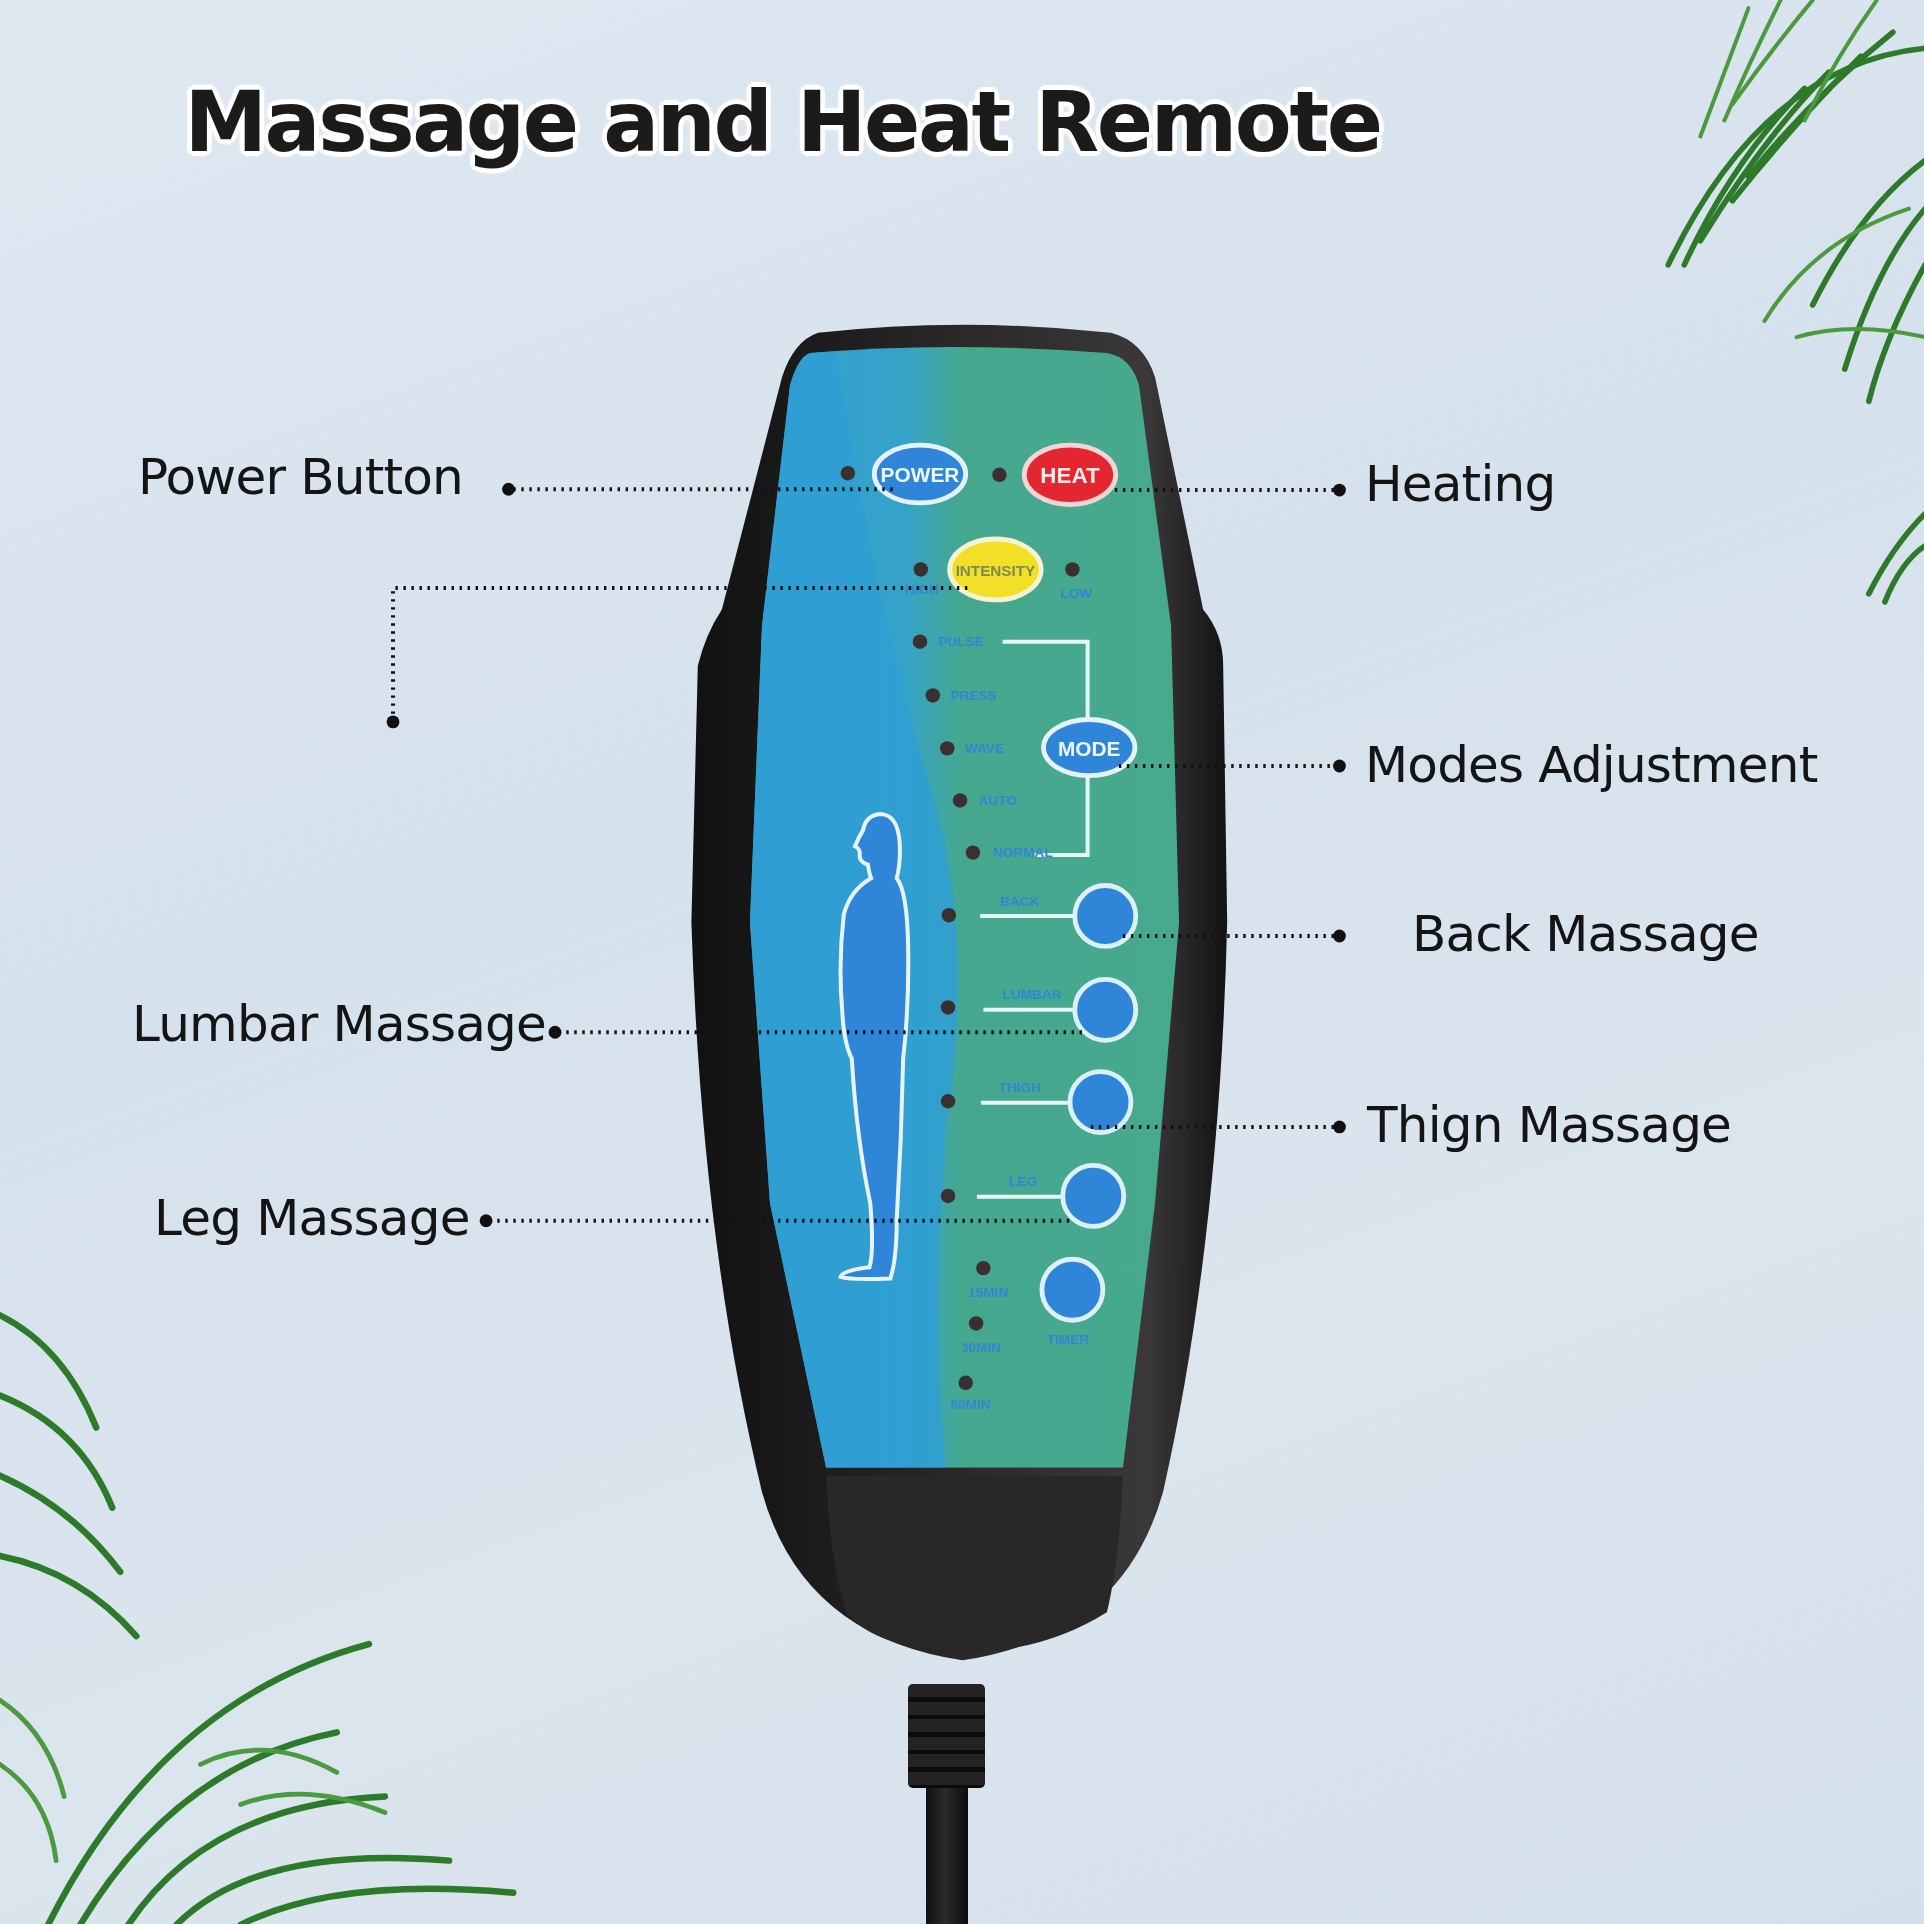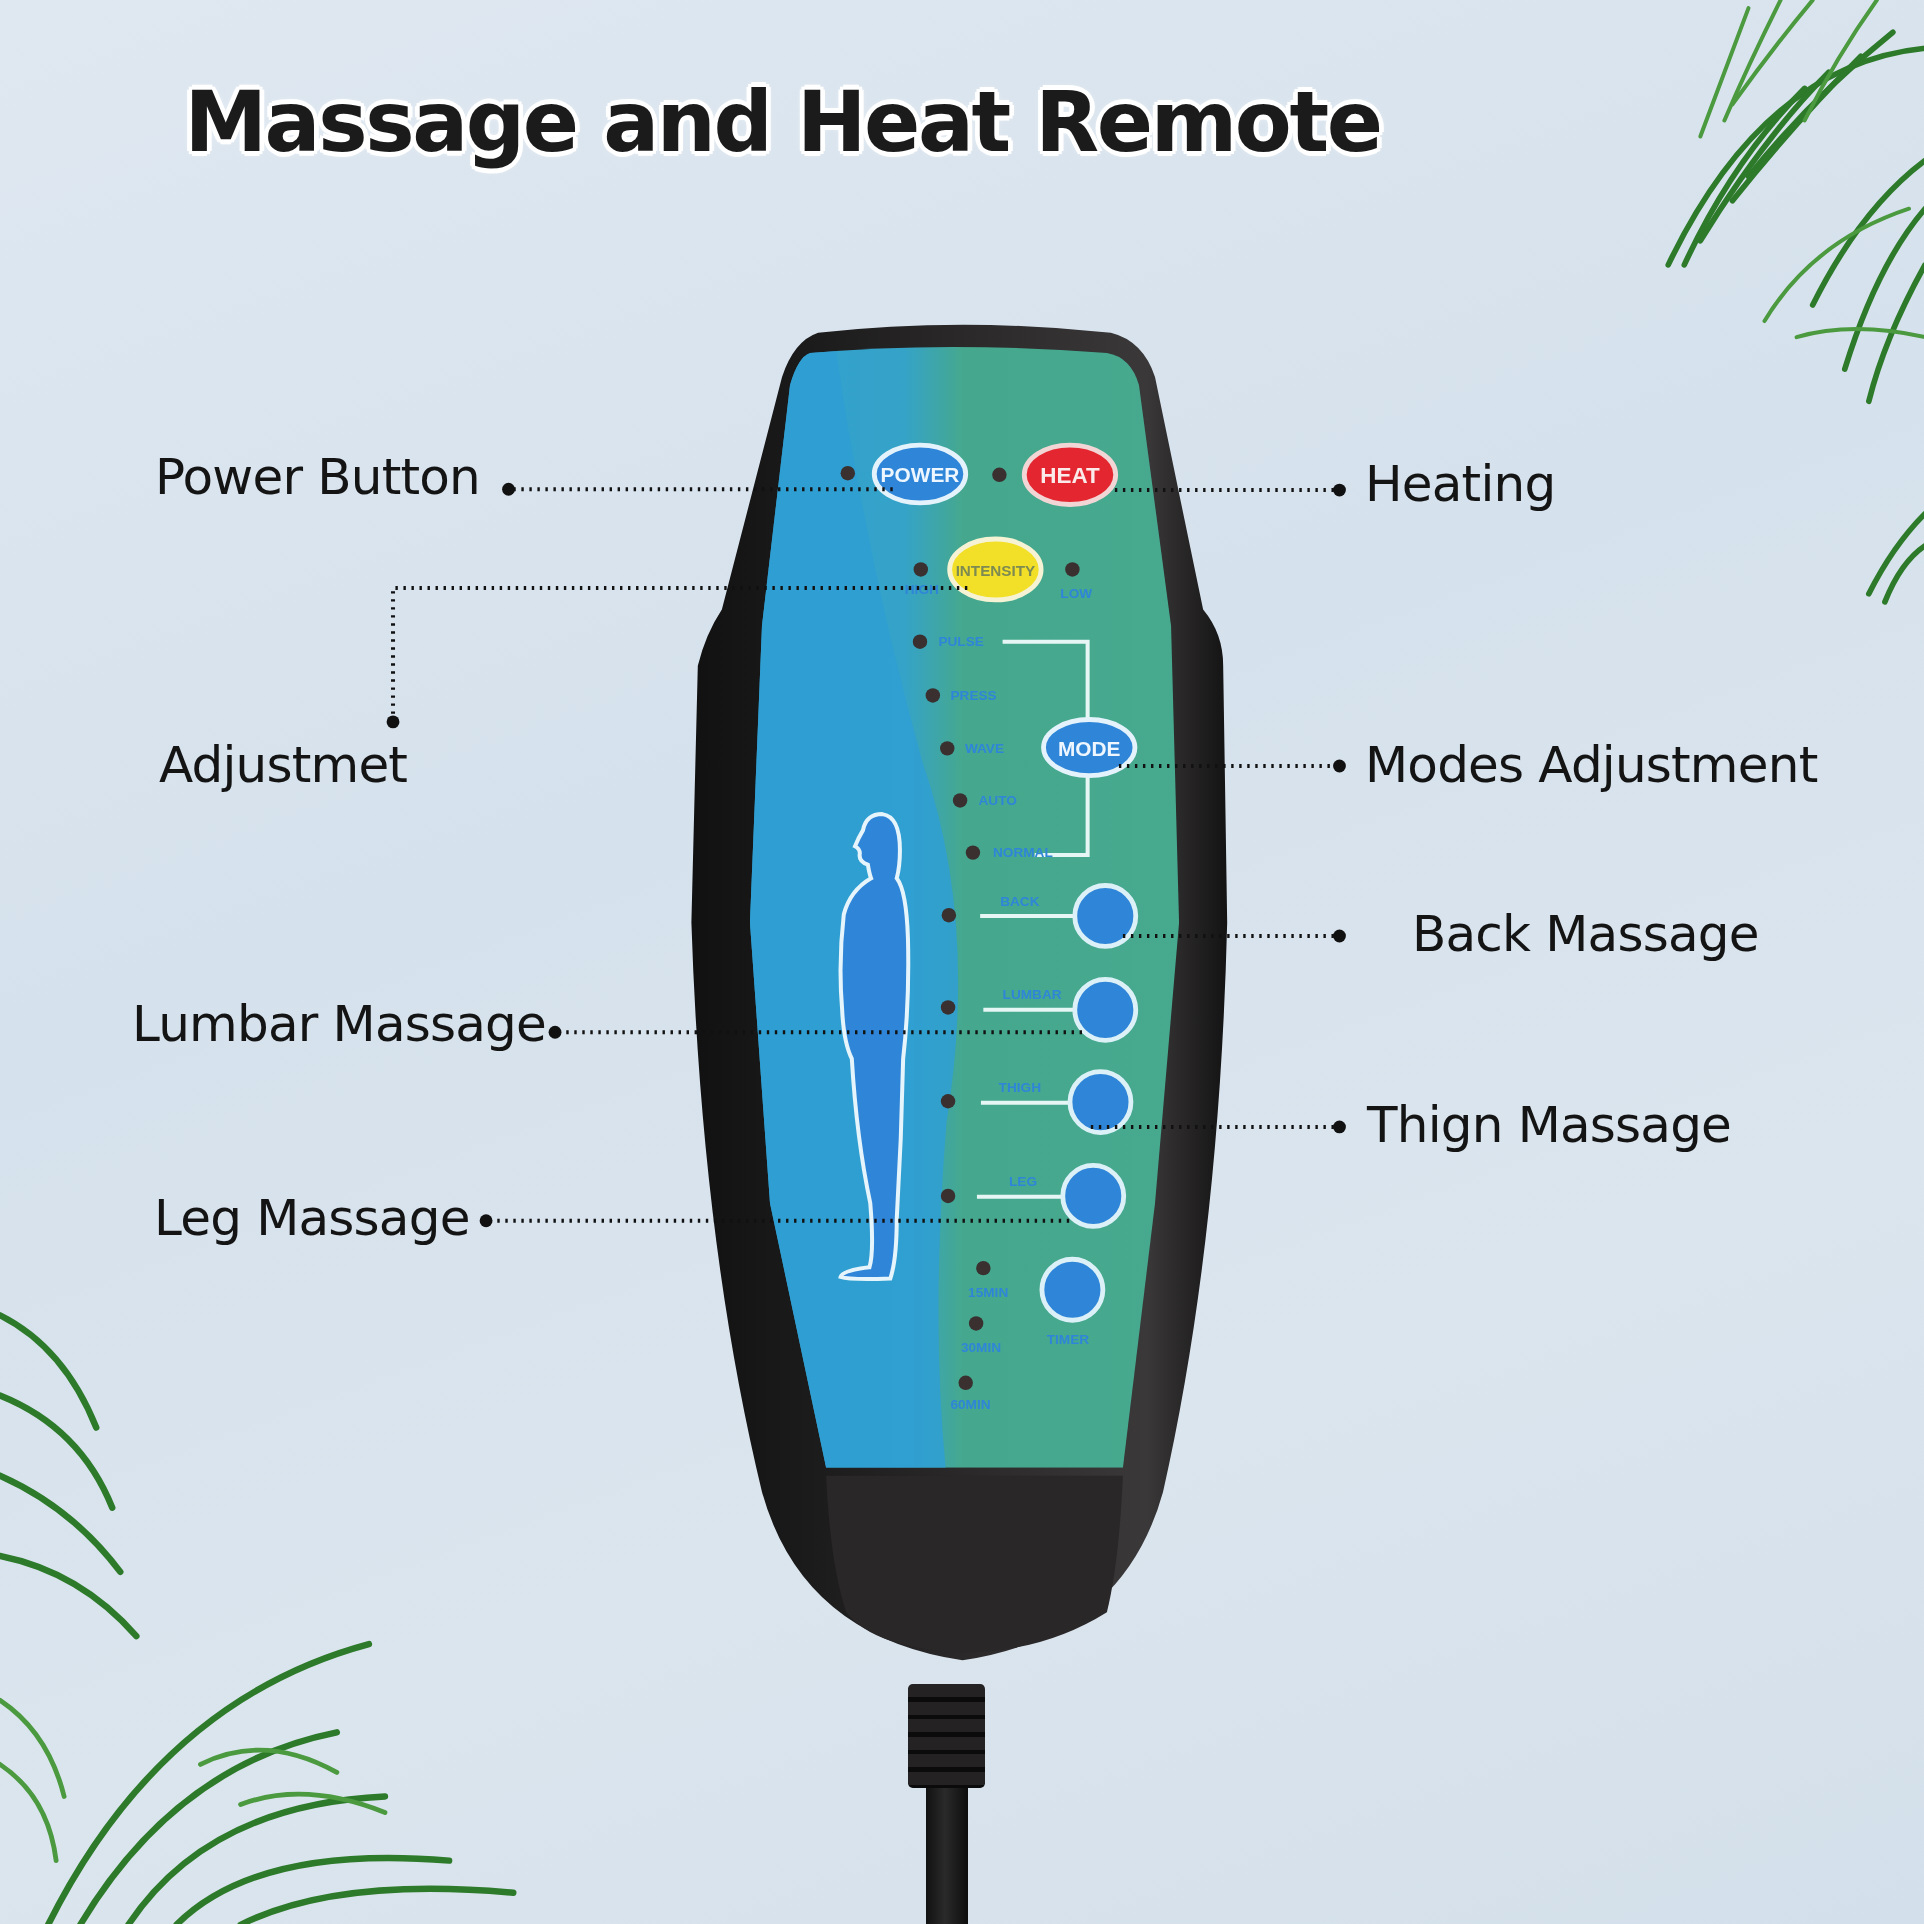--- a/index.html
+++ b/index.html
@@ -180,23 +180,22 @@
     <circle cx="1670" cy="611" r="8"></circle>
     <circle cx="490" cy="900" r="8"></circle>
     <circle cx="1670" cy="955" r="8"></circle>
     <circle cx="1670" cy="1167" r="8"></circle>
     <circle cx="692" cy="1287" r="8"></circle>
     <circle cx="1670" cy="1405" r="8"></circle>
     <circle cx="606" cy="1522" r="8"></circle>
   </g>
 </svg>
 
-<div class="abs label" style="left:155px;top:448px;text-align:center;">Power Button</div>
+<div class="abs label" style="left:138px;top:448px;text-align:center;">Power Button</div>
 <div class="abs label" style="left:1365px;top:455px;">Heating</div>
 <div class="abs" style="left:159px;top:736px;">
-  <div class="label">Adjustmet</div>
 </div>
 <div class="abs label" style="left:1365px;top:736px;">Modes Adjustment</div>
 <div class="abs label" style="left:1364px;top:905px;margin-left:48px;">Back Massage</div>
 <div class="abs label" style="left:132px;top:995px;">Lumbar Massage</div>
 <div class="abs label" style="left:1367px;top:1096px;">Thign Massage</div>
 <div class="abs label" style="left:154px;top:1189px;">Leg Massage</div>
 
 
 </body></html>

